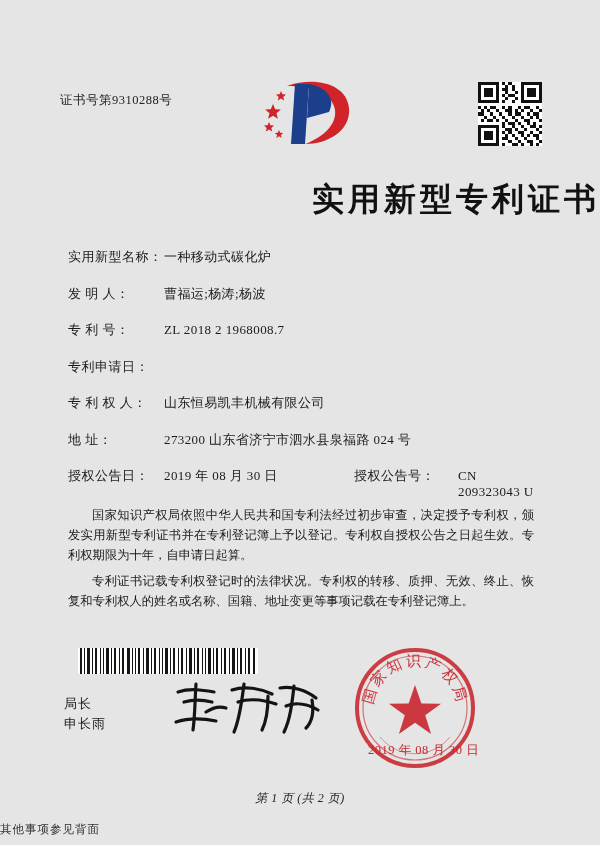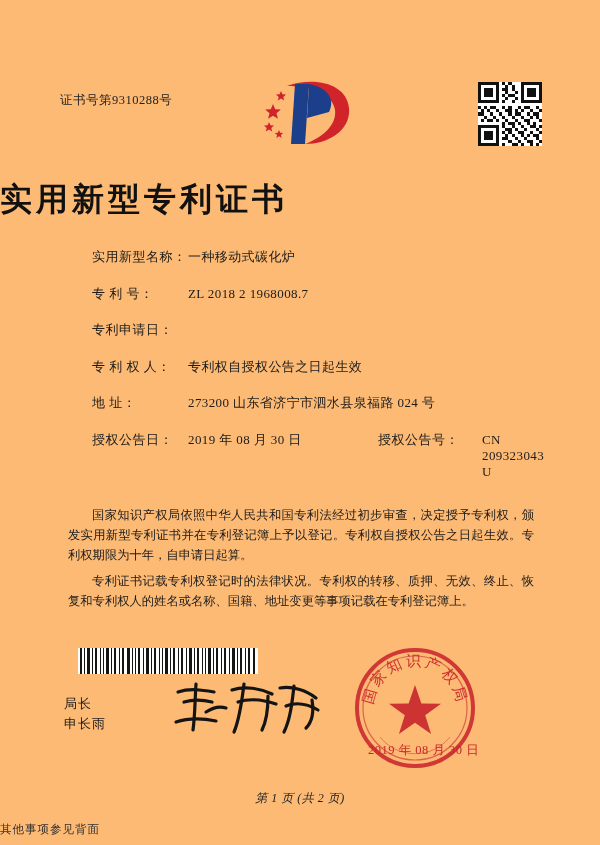--- a/index.html
+++ b/index.html
@@ -11,21 +11,21 @@
     width: 600px;
     height: 845px;
     font-family: "Liberation Serif", "DejaVu Serif", serif;
     color: #1a1a1a;
     position: relative;
     overflow: hidden;
   }
   .page {
     position: absolute;
     inset: 0;
-    background: #fdba74;
+    background: #e5e5e5;
   }
   
   .scan-edge {
     position: absolute;
     left: 34px; right: 34px; top: 18px; bottom: 22px;
     border: 0px solid transparent;
   }
 
   
   .cert-no {
@@ -50,42 +50,41 @@
     top: 82px;
     width: 64px;
     height: 64px;
   }
 
   
   .title {
     position: absolute;
     left: 0; right: 0;
     top: 178px;
-    text-align: left;
+    text-align: right;
     font-size: 32px;
     letter-spacing: 4px;
     font-weight: bold;
     color: #111;
     font-family: "DejaVu Serif", "Liberation Serif", serif;
   }
 
   
   .fields {
     position: absolute;
     left: 68px;
     top: 248px;
     width: 470px;
     font-size: 13px;
     color: #1b1b1b;
   }
   .field-row {
     display: flex;
     align-items: baseline;
     margin-bottom: 18.5px;
-    margin-left: 24px;
   }
   .field-label {
     width: 96px;
     flex: 0 0 96px;
     letter-spacing: 0.5px;
     white-space: nowrap;
   }
   .field-value {
     flex: 1;
     letter-spacing: 0.4px;
@@ -320,29 +319,33 @@
   </div>
 
   <div class="title">实用新型专利证书</div>
 
   <div class="fields">
     <div class="field-row">
       <span class="field-label">实用新型名称：</span>
       <span class="field-value">一种移动式碳化炉</span>
     </div>
     <div class="field-row">
+      <span class="field-label">发 明 人：</span>
+      <span class="field-value">曹福运;杨涛;杨波</span>
+    </div>
+    <div class="field-row">
       <span class="field-label">专 利 号：</span>
       <span class="field-value">ZL 2018 2 1968008.7</span>
     </div>
     <div class="field-row">
       <span class="field-label">专利申请日：</span>
     </div>
     <div class="field-row">
       <span class="field-label">专 利 权 人：</span>
-      <span class="field-value">专利权自授权公告之日起生效</span>
+      <span class="field-value">山东恒易凯丰机械有限公司</span>
     </div>
     <div class="field-row">
       <span class="field-label">地 址：</span>
       <span class="field-value">273200 山东省济宁市泗水县泉福路 024 号</span>
     </div>
     <div class="field-row dual">
       <span class="field-label">授权公告日：</span>
       <span class="field-value">2019 年 08 月 30 日</span>
       <span class="field-label2">授权公告号：</span>
       <span class="field-value2">CN 209323043 U</span>

